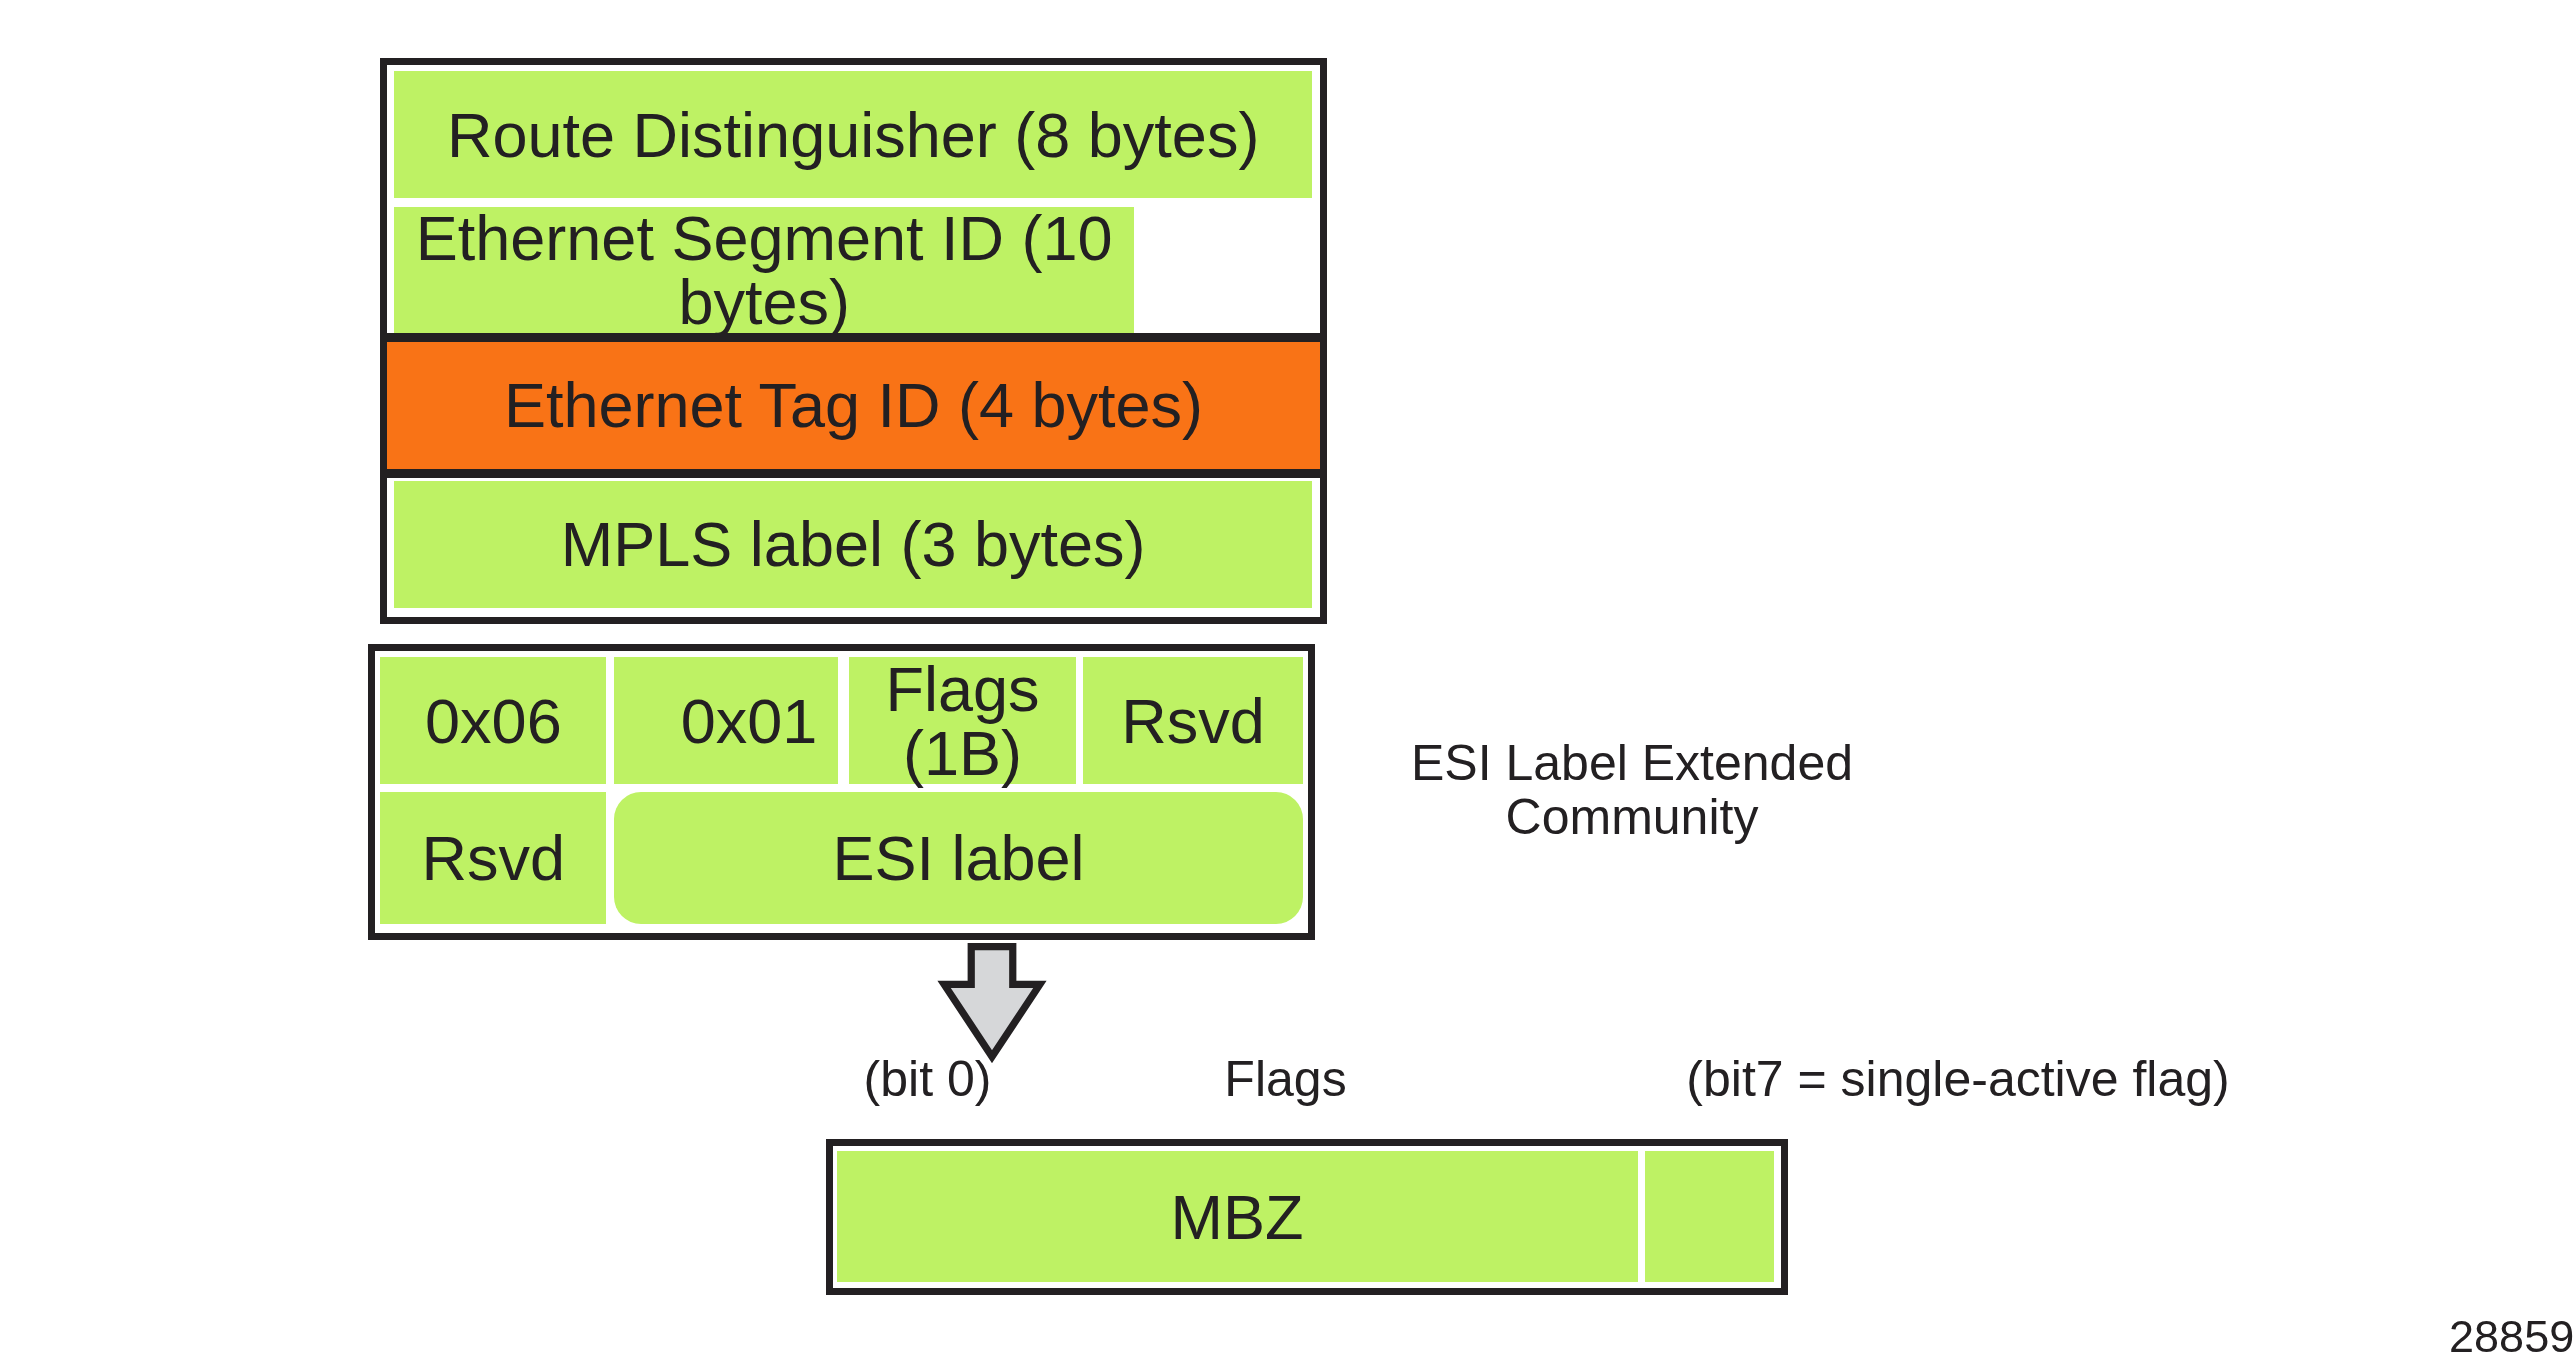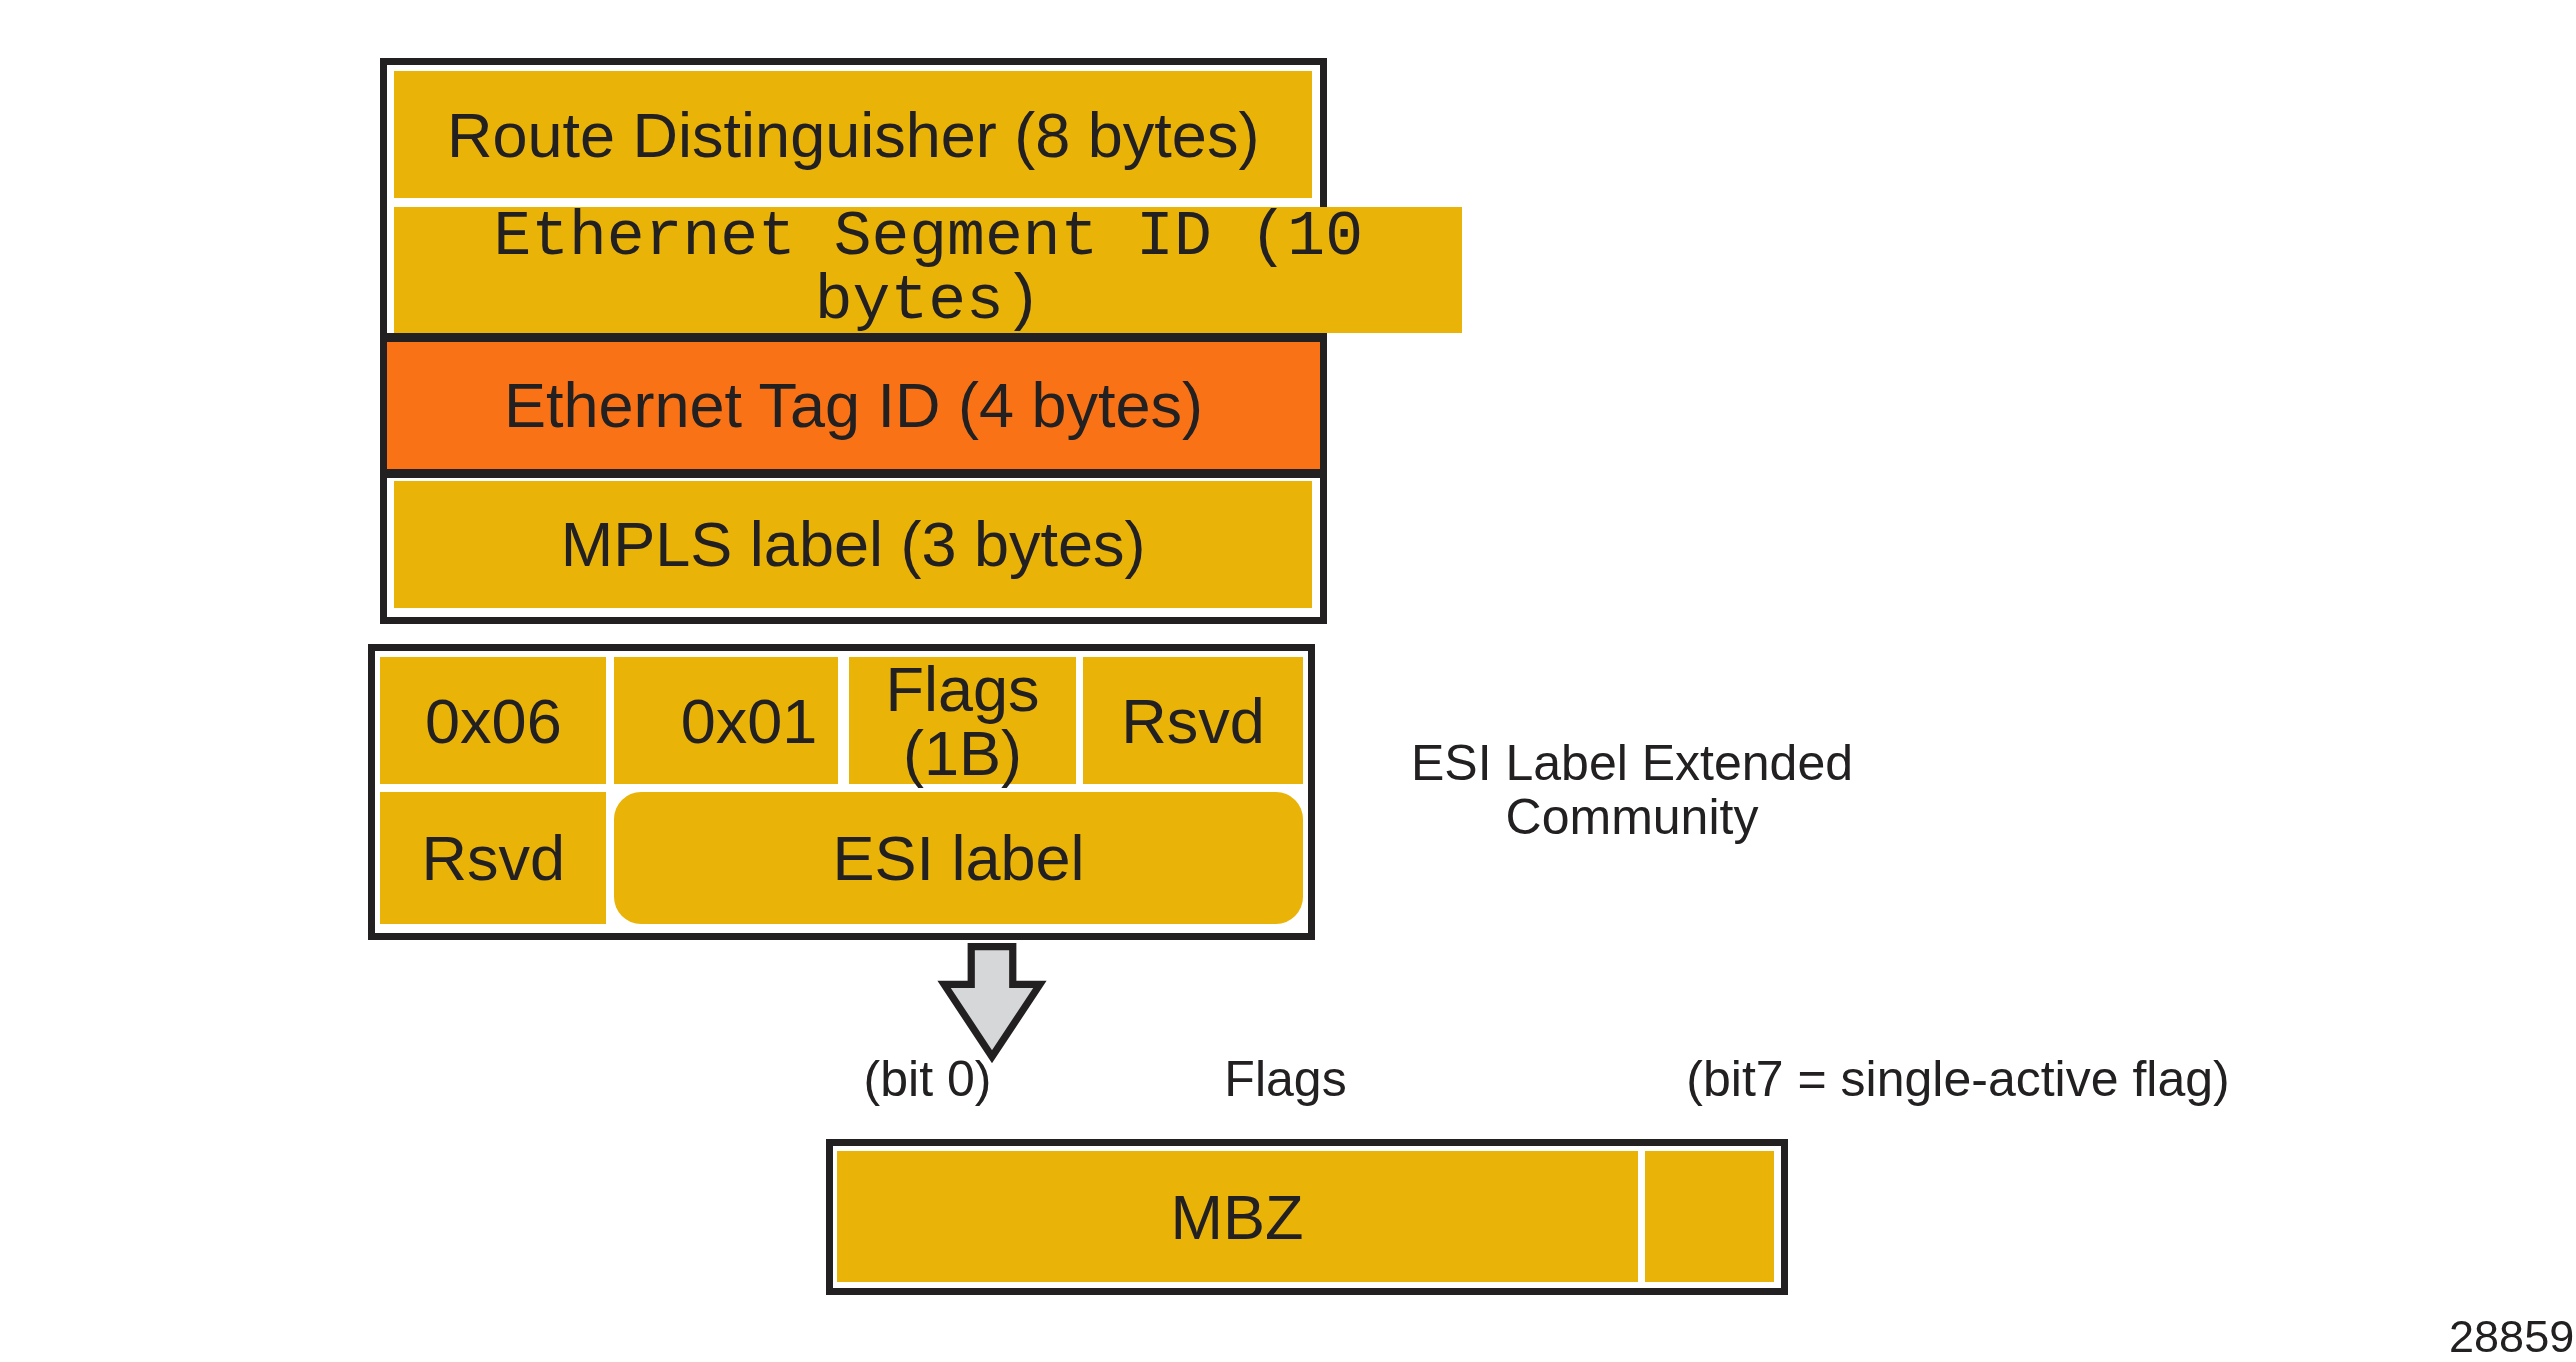--- a/index.html
+++ b/index.html
@@ -17,21 +17,21 @@
   
   .frame {
     position: absolute;
     border: 7.2px solid #232022;
     background: #ffffff;
   }
 
   
   .cell {
     position: absolute;
-    background: #eab308;
+    background: #bef264;
     display: flex;
     align-items: center;
     justify-content: center;
     text-align: center;
     font-size: 63px;
     line-height: 1.02;
     white-space: pre-line;
   }
   .cell.dark {
     background: #f97316;
@@ -61,21 +61,21 @@
     stroke: #232022;
     stroke-width: 8;
     stroke-linejoin: miter;
   }
 </style>
 </head>
 <body>
 
 <div class="frame" style="left:380px; top:58px; width:947px; height:566px;">
   <div class="cell" style="left:7.2px;  top:6.3px;   width:918px; height:127px;">Route Distinguisher (8 bytes)</div>
-  <div class="cell" style="left:7.2px;  top:142px; width:1068px; height:126px;font-family:Liberation Mono, monospace;">Ethernet Segment ID (10 bytes)</div>
+  <div class="cell" style="left:7.2px;  top:142px; width:740px; height:126px;">Ethernet Segment ID (10 bytes)</div>
   <div class="cell dark" style="left:0px; top:268px; width:933px; height:145px;">Ethernet Tag ID (4 bytes)</div>
   <div class="cell" style="left:7.2px;  top:416px; width:918px; height:127px;">MPLS label (3 bytes)</div>
 </div>
 
 <div class="frame" style="left:368px; top:644px; width:947px; height:296px;">
   <div class="cell" style="left:5.4px;   top:6.3px;   width:226px; height:127px;">0x06</div>
   <div class="cell" style="left:239px; top:6.3px;   width:224px; height:127px;padding-left:46px;">0x01</div>
   <div class="cell" style="left:474px; top:6.3px;   width:227px; height:127px;">Flags
 (1B)</div>
   <div class="cell" style="left:708px; top:6.3px;   width:220px; height:127px;">Rsvd</div>

